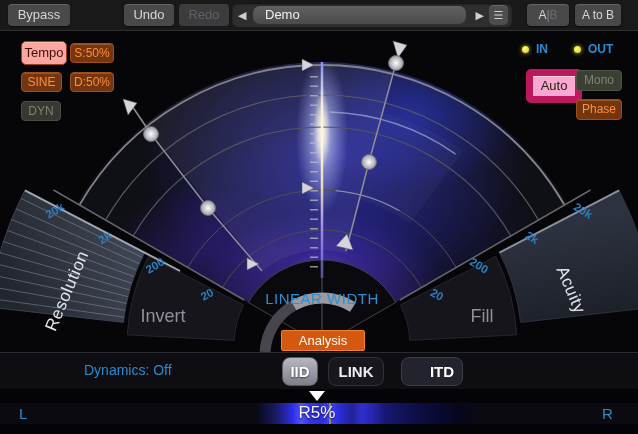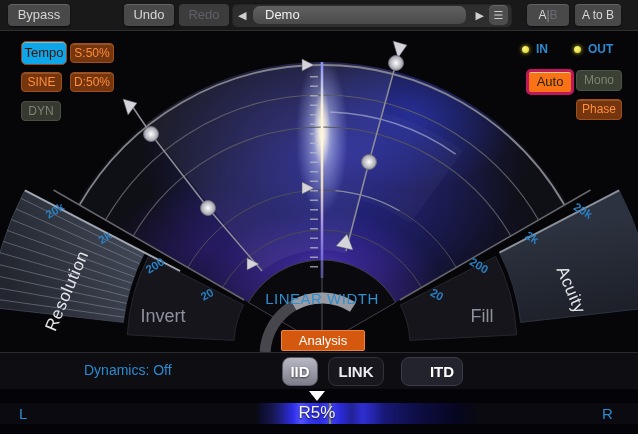--- a/index.html
+++ b/index.html
@@ -25,37 +25,37 @@
                 background:linear-gradient(#616161,#4a4a4a);border-radius:7px;
                 color:#f0f0f0;font-size:13px;line-height:18px;padding-left:12px;}
   .preset-list{position:absolute;right:4px;top:2px;width:19px;height:20px;background:#4d4d4d;
                border-radius:5px;color:#cfcfcf;font-size:11px;line-height:20px;text-align:center;
                box-shadow:inset 0 1px 0 rgba(255,255,255,.15);}
   .btn-ab{left:527px;width:42px;font-size:12px;}
   .btn-ab .dim{color:#6a6a72;} .btn-ab .sep{color:#8a8a92;}
   .btn-atob{left:575px;width:46px;font-size:12px;}
   
   .side{z-index:5;text-align:center;cursor:default;}
-  .btn-tempo{left:21px;top:41px;width:44px;height:22px;background:#0ea5e9;color:#3c1505;
+  .btn-tempo{left:21px;top:41px;width:44px;height:22px;background:#fca5a5;color:#3c1505;
              border:1px solid #9a4410;border-radius:5px;font-size:13px;line-height:22px;
              box-shadow:inset 0 1px 0 rgba(255,220,160,.5);}
   .dim-orange{background:#74350f;color:#ff8e3c;border:1px solid #a04f1c;border-radius:4px;
               font-size:12px;box-shadow:inset 0 1px 0 rgba(255,180,100,.25);}
   .btn-s{left:70px;top:43px;width:42px;height:18px;line-height:18px;}
   .btn-sine{left:21px;top:72px;width:39px;height:18px;line-height:18px;}
   .btn-d{left:70px;top:72px;width:42px;height:18px;line-height:18px;}
   .btn-dyn{left:21px;top:101px;width:38px;height:18px;line-height:18px;background:#35392f;
            color:#7e8374;border:1px solid #4a4e42;border-radius:4px;font-size:12px;}
   .ind{z-index:5;height:10px;color:#2b8ad0;font-size:12px;font-weight:bold;}
   .ind .dot{display:inline-block;width:7px;height:7px;border-radius:50%;
             background:radial-gradient(circle at 35% 35%,#fdf982,#d8d020);
             box-shadow:0 0 4px #d8d020;vertical-align:middle;margin-right:7px;}
   .ind-in{left:522px;top:42px;} .ind-out{left:574px;top:42px;}
-  .btn-auto{left:526px;top:69px;width:42px;height:20px;background:#f97316;color:#26230a;
-            border:3px solid #be185d;border-radius:5px;font-size:13px;line-height:20px;
+  .btn-auto{left:526px;top:69px;width:42px;height:20px;background:#f9a8d4;color:#26230a;
+            border:7px solid #be185d;border-radius:5px;font-size:13px;line-height:20px;
             box-shadow:inset 0 1px 0 rgba(255,255,220,.6);}
   .btn-mono{left:576px;top:70px;width:44px;height:19px;background:#3a4033;color:#7e8374;
             border:1px solid #4d5345;border-radius:4px;font-size:12px;line-height:19px;}
   .btn-phase{left:576px;top:99px;width:44px;height:19px;line-height:19px;font-size:12px;}
   
   .linear-width{left:242px;top:290px;width:160px;text-align:center;color:#2e8fd0;
                 font-size:15px;letter-spacing:.5px;z-index:5;}
   .analysis-btn{left:281px;top:330px;width:82px;height:19px;background:#d4590e;
                 border:1px solid #f08232;border-radius:2px;color:#fff;font-size:13px;
                 line-height:19px;text-align:center;z-index:5;}

